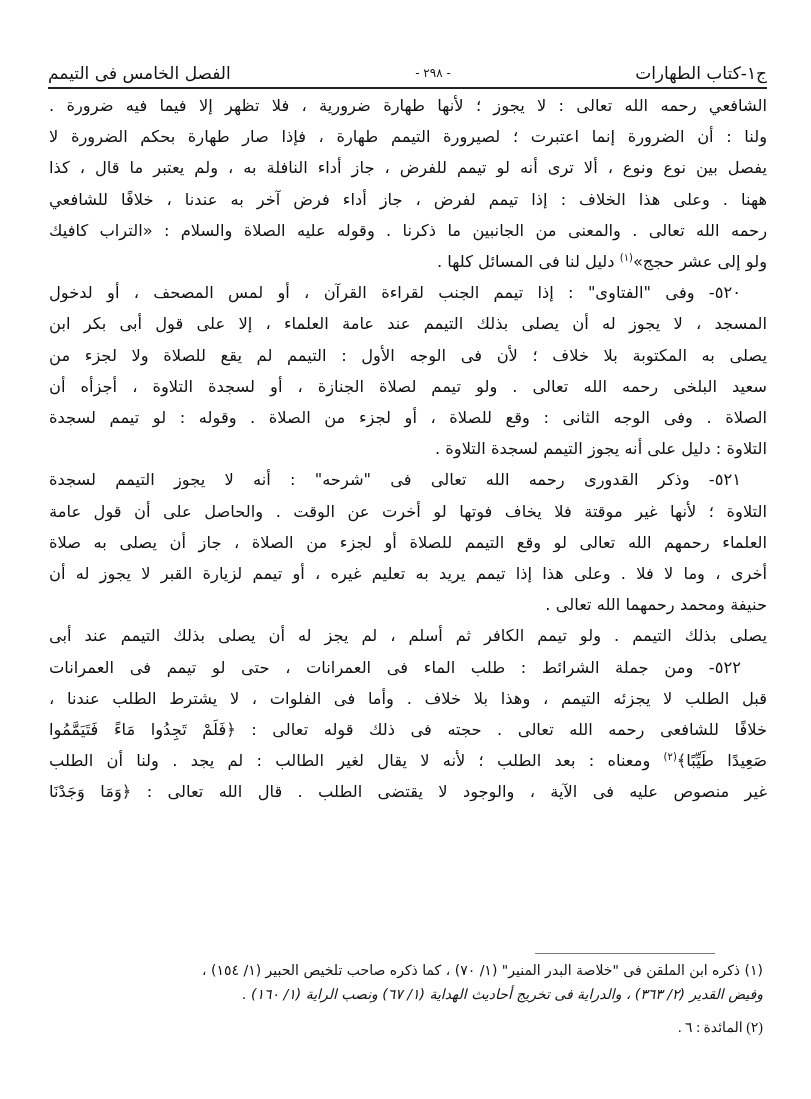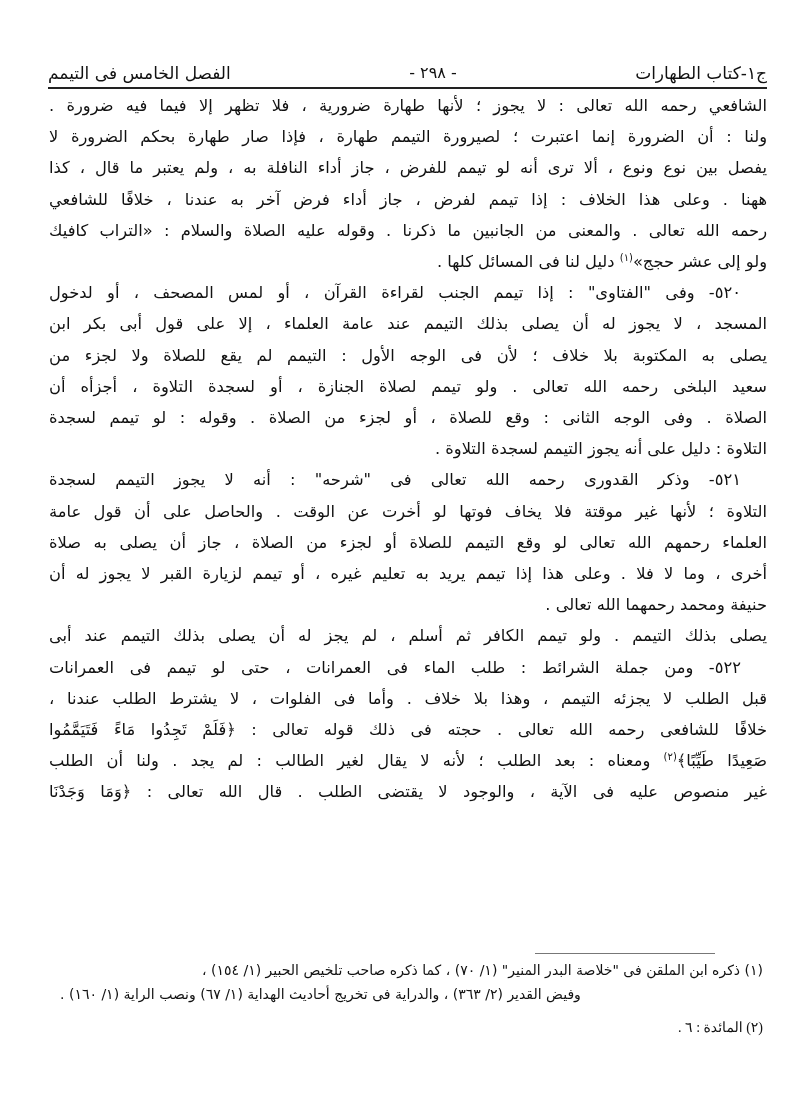--- a/index.html
+++ b/index.html
@@ -8,40 +8,40 @@
       font-family: "DejaVu Sans", sans-serif; color: #111;
     }
     .page { position: absolute; left: 0; top: 0; width: 811px; height: 1099px; }
     .header {
       position: absolute; left: 48px; right: 44px; top: 56px; height: 28px;
       display: flex; direction: rtl; justify-content: space-between; align-items: flex-end;
       font-size: 17px; line-height: 22px;
       border-bottom: 2px solid #222;
       padding-bottom: 3px;
     }
-    .header .pg { font-size: 16px; letter-spacing: 1px; }
+    .header .pg { font-size: 12px; letter-spacing: 1px; }
     .body-text {
       position: absolute; left: 49px; right: 44px; top: 90px;
       direction: rtl; text-align: justify; text-align-last: right;
       font-size: 16.3px; line-height: 31.2px;
     }
     .line { display: block; white-space: nowrap; text-align: justify; text-align-last: justify; }
     .line.last { text-align-last: right; }
     .indent { padding-right: 26px; }
     .sup { font-size: 10px; vertical-align: super; line-height: 0; }
     .footrule {
       position: absolute; left: 535px; width: 180px; top: 953px; height: 0;
       border-top: 1.5px solid #777;
     }
     .footnotes {
       position: absolute; left: 60px; right: 48px; top: 958px;
       direction: rtl; font-size: 14px; line-height: 24px;
     }
     .footnotes .fn { display: block; white-space: nowrap; }
-    .footnotes .fn.cont { text-align: left; }
+    .footnotes .fn.cont { text-align: right; font-style: italic; }
     .footnotes .fn.sp { margin-top: 10px; font-family: Liberation Serif, serif; }
   </style>
 </head>
 <body>
 
 <div class="page">
 
   <div class="header">
     <span>ج١-كتاب الطهارات</span>
     <span class="pg">- ٢٩٨ -</span>

